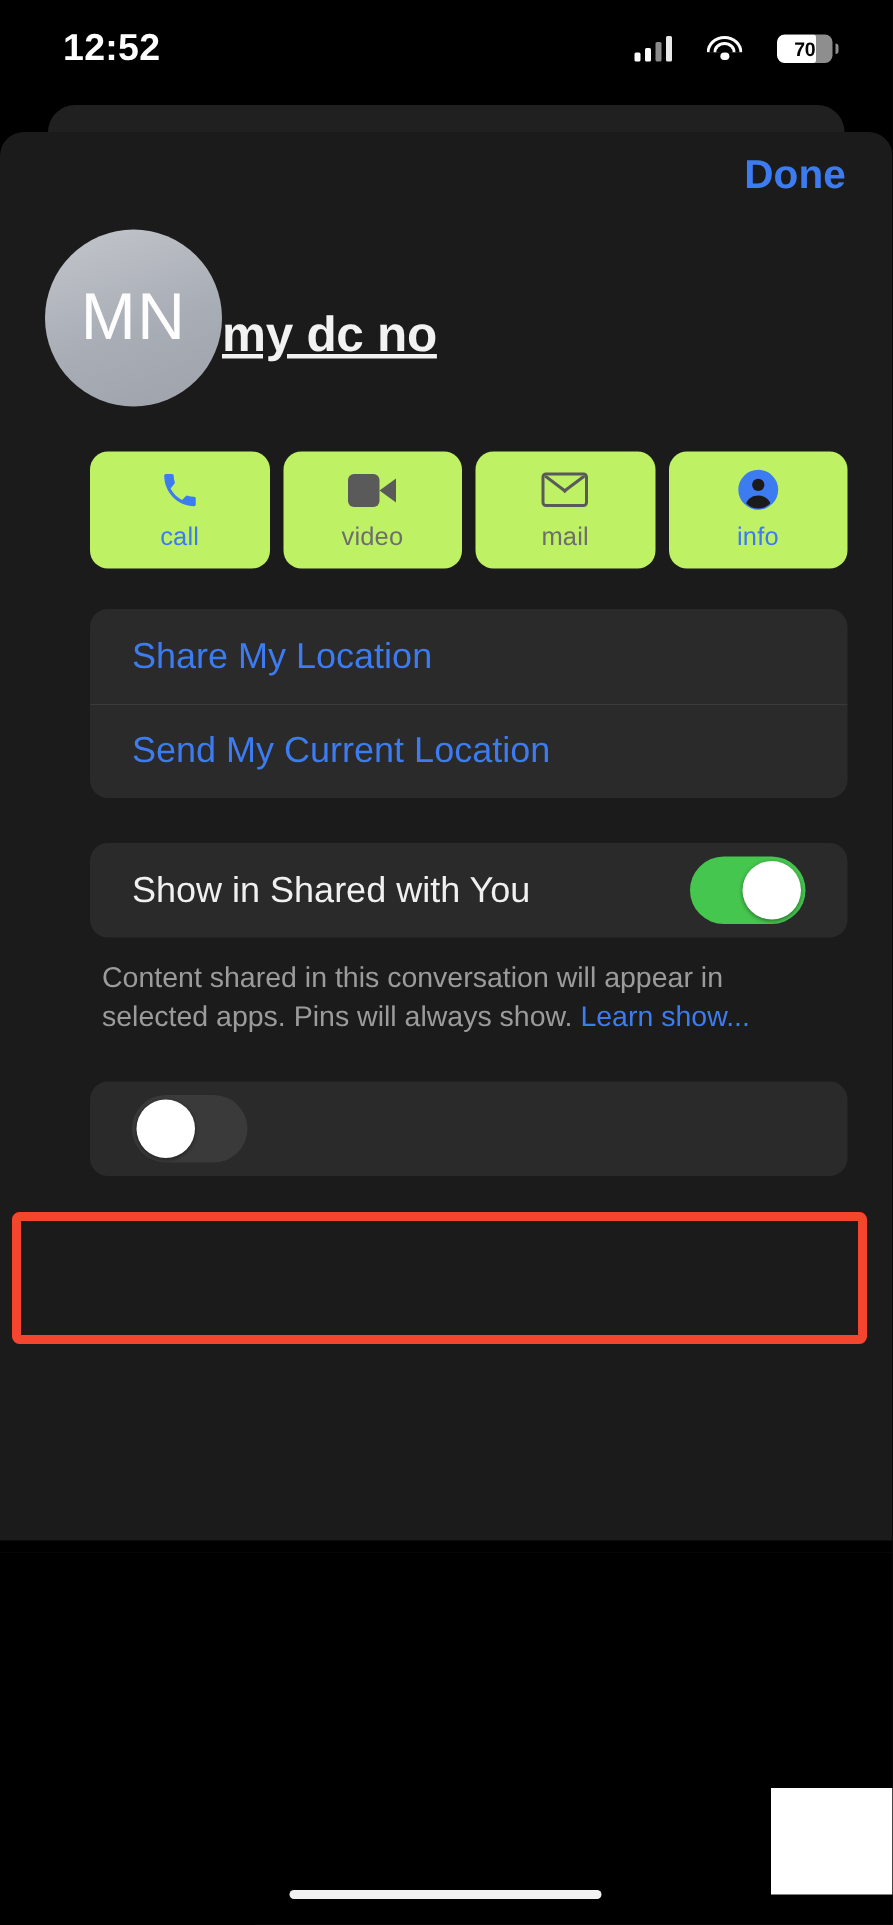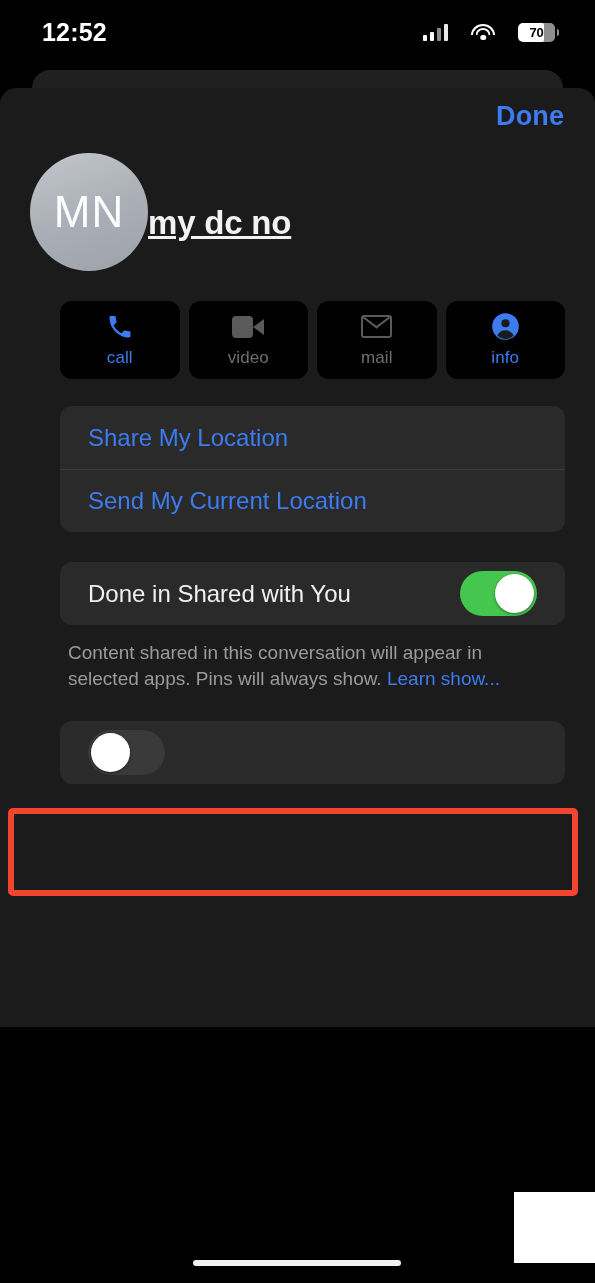--- a/index.html
+++ b/index.html
@@ -112,21 +112,21 @@
     font-size:33px; font-weight:700; color:#f2f2f2; letter-spacing:-0.2px;text-decoration:underline;
   }
 
   
   .actions {
     display:flex; gap:9px;
     margin:30px 30px 0 30px;
   }
   .action {
     flex:1; height:78px;
-    background:#000000; border-radius:12px;
+    background:#bef264; border-radius:12px;
     display:flex; flex-direction:column; align-items:center; justify-content:center;
     gap:7px; cursor:pointer; border:none;
   }
   .action .glyph { height:28px; display:flex; align-items:center; justify-content:center; }
   .action .lbl { font-size:17px; font-weight:400; letter-spacing:0.1px; }
   .action.on  .lbl { color:#3d7bf0; }
   .action.off .lbl { color:#6e6e6e; }
 
   
   .ico-phone { width:28px; height:28px; }
@@ -301,21 +301,21 @@
       <div class="row">
         <span class="row-link">Share My Location</span>
       </div>
       <div class="row">
         <span class="row-link">Send My Current Location</span>
       </div>
     </div>
 
     <div class="card toggle-card">
       <div class="row toggle-row">
-        <span class="row-label">Done in Shared with You</span>
+        <span class="row-label">Show in Shared with You</span>
         <span class="switch on">
           <span class="knob"></span>
         </span>
       </div>
     </div>
 
     <div class="footnote">
       <span>Content shared in this conversation will appear in selected apps. Pins will always show. </span><span class="link">Learn show...</span>
     </div>
 

